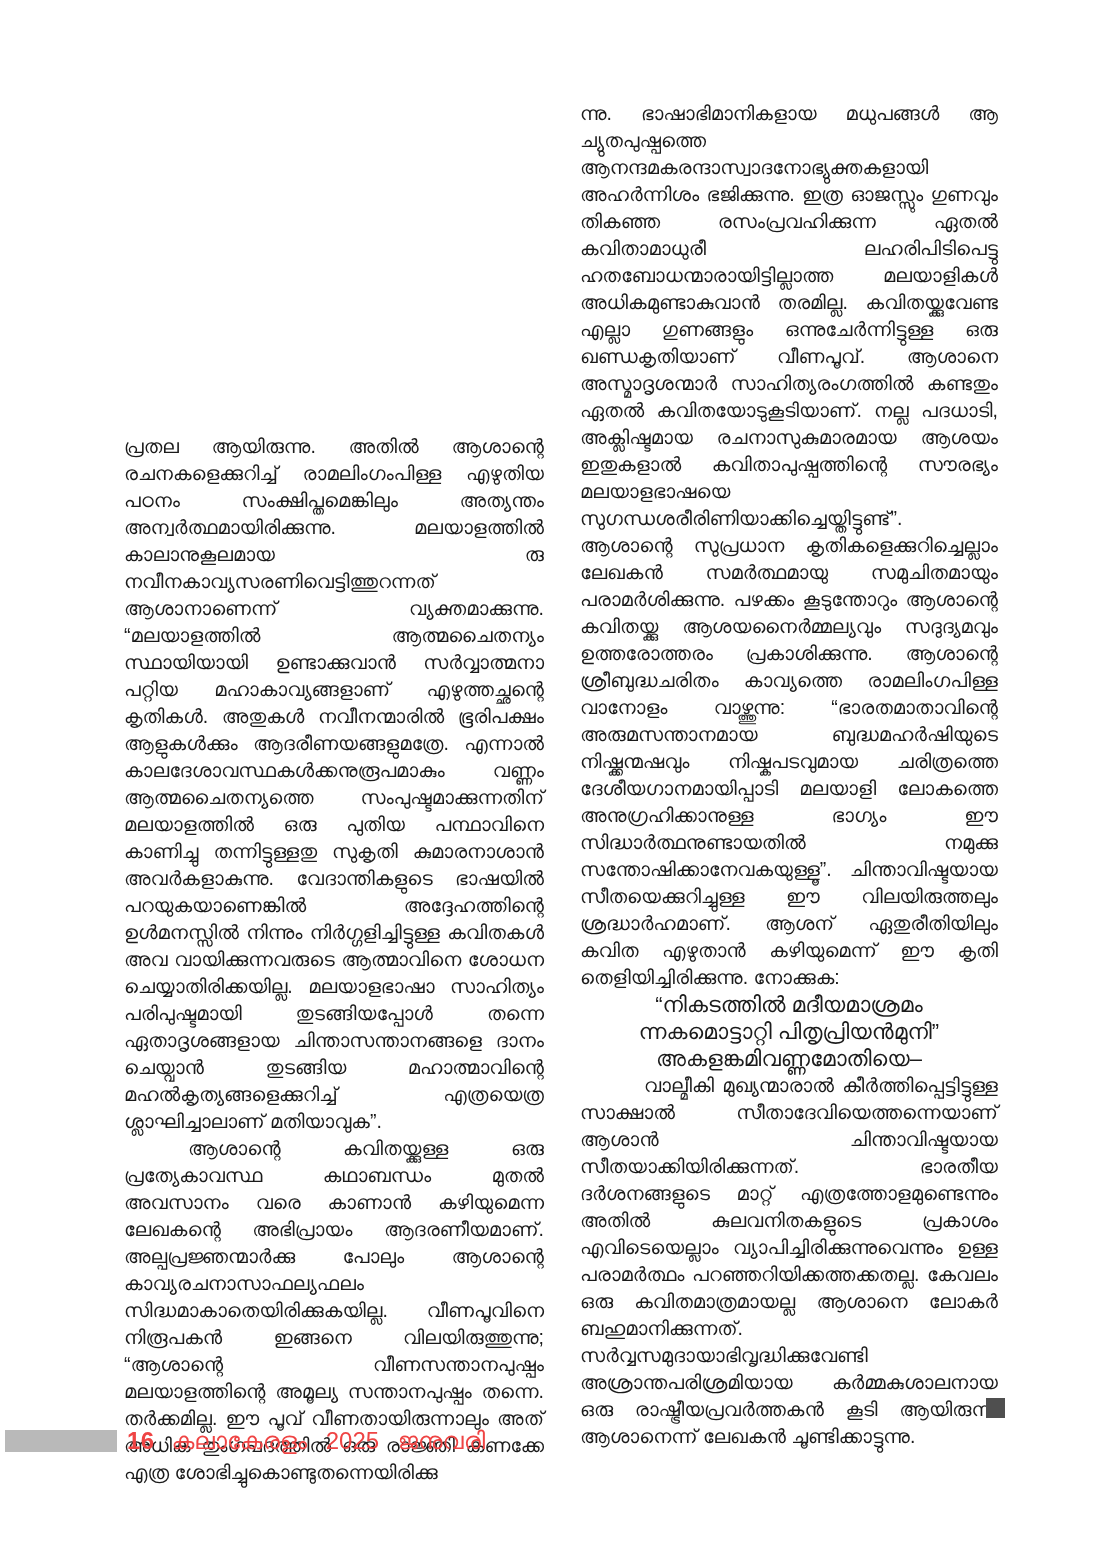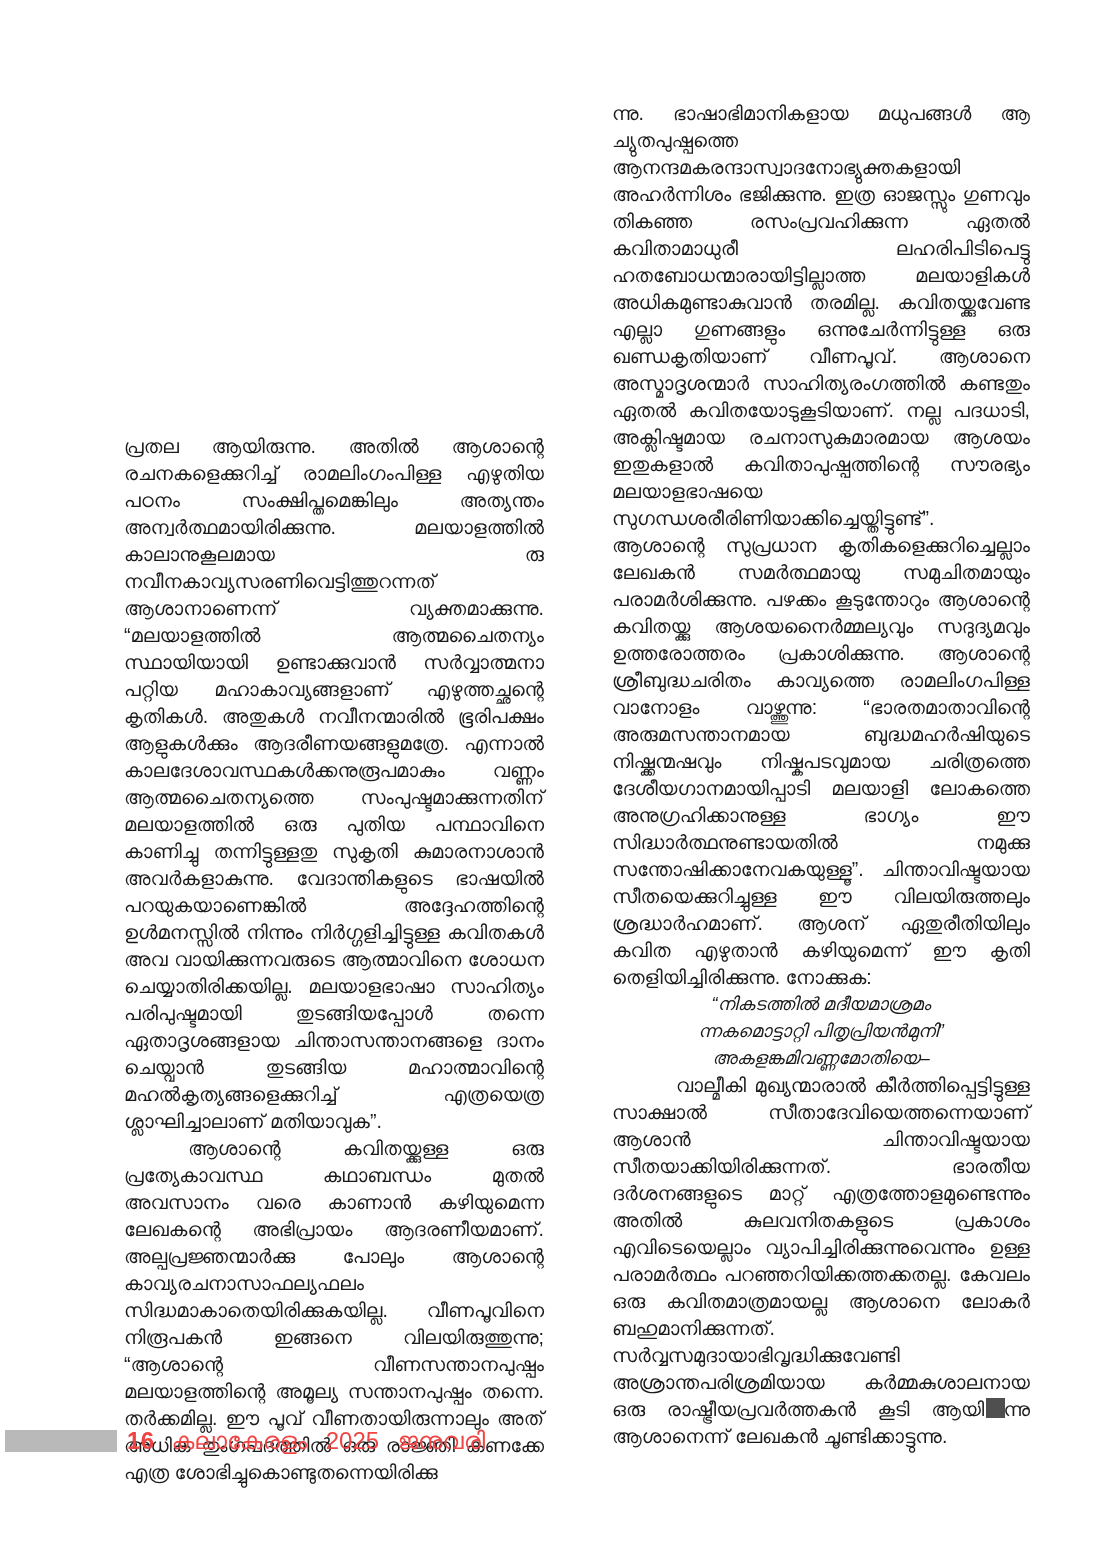--- a/index.html
+++ b/index.html
@@ -51,39 +51,38 @@
     font-size: 19.5px;
     line-height: 27px;
     text-align: justify;
   }
   .col-left {
     left: 124px;
     top: 433px;
     width: 420px;
   }
   .col-right {
-    left: 612px;
+    left: 580px;
     top: 100px;
     width: 418px;
   }
   .body-par {
     margin: 0;
     padding: 0;
   }
   .body-par.indent {
     text-indent: 64px;
   }
 
   
   .verse-block {
     margin: 0;
     padding: 0 6px;
     text-align: center;
-    font-style: italic;
-    font-size: 18px;
+    font-size: 22px;
     line-height: 27px;
   }
   .verse-line {
     white-space: nowrap;
   }
 
   
   .end-mark {
     position: absolute;
     left: 986px;

